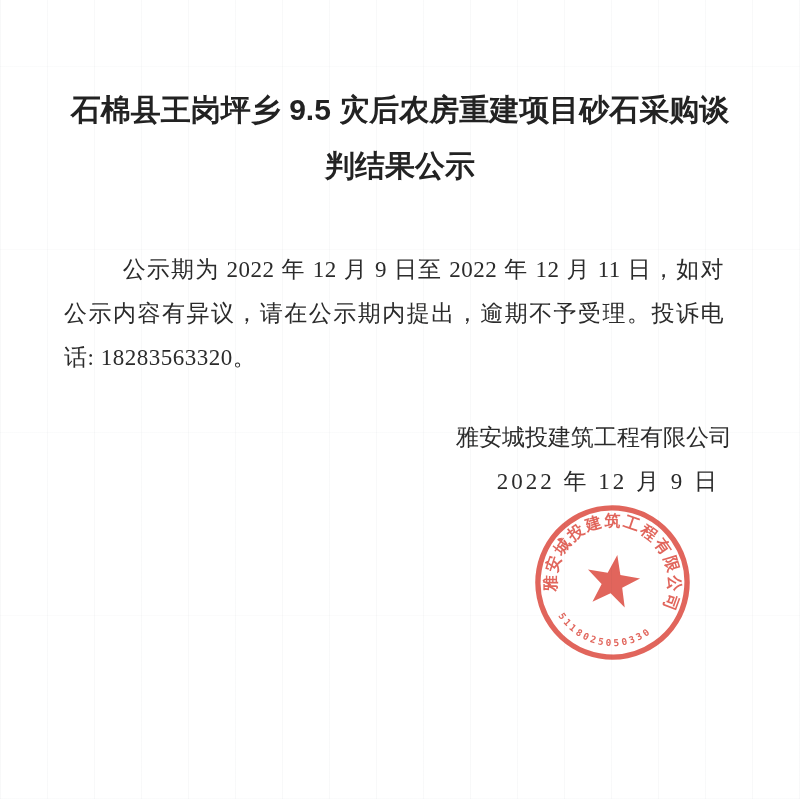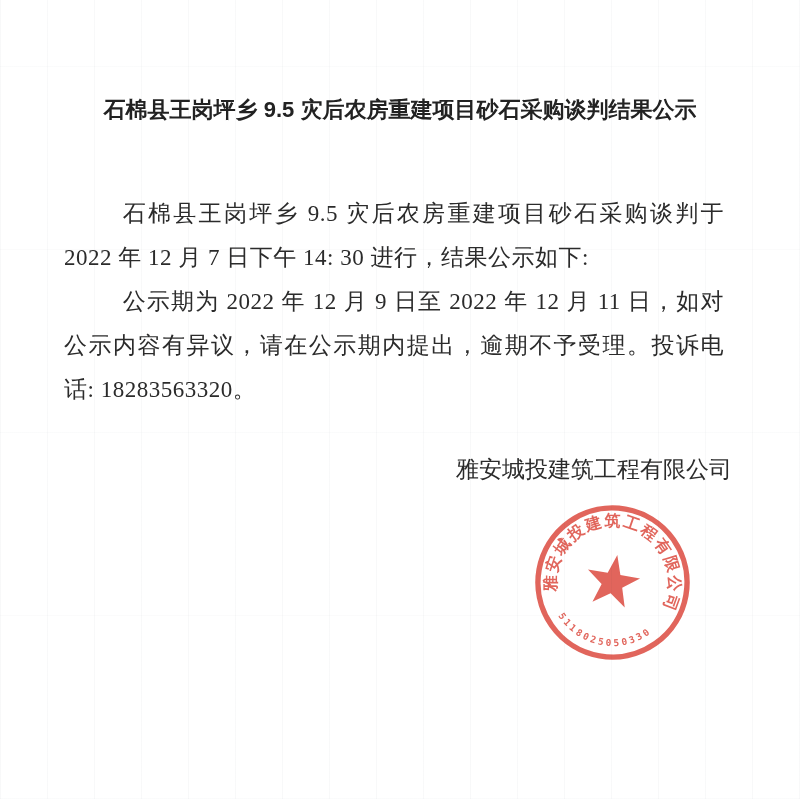--- a/index.html
+++ b/index.html
@@ -22,21 +22,21 @@
     padding: 0 64px;
     overflow: hidden;
     color: #2b2b2b;
     font-family: "Liberation Serif", "DejaVu Serif", serif;
   }
 
   .doc-title {
     margin: 82px 0 0 0;
     font-family: "Liberation Sans", "DejaVu Sans", sans-serif;
     font-weight: 700;
-    font-size: 22px;
+    font-size: 30px;
     line-height: 56px;
     text-align: center;
     color: #222222;
   }
 
   .doc-body {
     margin-top: 54px;
     width: 660px;
   }
 
@@ -92,26 +92,26 @@
   }
 </style>
 </head>
 <body>
 
 <div class="page">
 
   <h1 class="doc-title">石棉县王岗坪乡 9.5 灾后农房重建项目砂石采购谈判结果公示</h1>
 
   <div class="doc-body">
-    <p>石棉县王岗坪乡 9.5 灾后农房重建项目砂石采购谈判于 2022 年 12 月 7 日下午 14: 30 进行，结果公示如下:</p>
     <p>公示期为 2022 年 12 月 9 日至 2022 年 12 月 11 日，如对公示内容有异议，请在公示期内提出，逾期不予受理。投诉电话: 18283563320。</p>
   </div>
 
   <div class="signature-block">
     <div class="signature-company">雅安城投建筑工程有限公司</div>
+    <div class="signature-date">2022 年 12 月 9 日</div>
   </div>
 
   <div class="seal">
     <svg viewBox="0 0 160 160" xmlns="http://www.w3.org/2000/svg">
 
       <circle cx="80" cy="80" r="75" fill="none" stroke-width="5.5" stroke="#dc4a3f"></circle>
 
       <path id="seal-arc-top" d="M 25.5,96.7 A 57,57 0 1 1 134.5,96.7" fill="none"></path>
       <path id="seal-arc-bottom" d="M 29.6,119.4 A 64,64 0 0 0 130.4,119.4" fill="none"></path>
 

